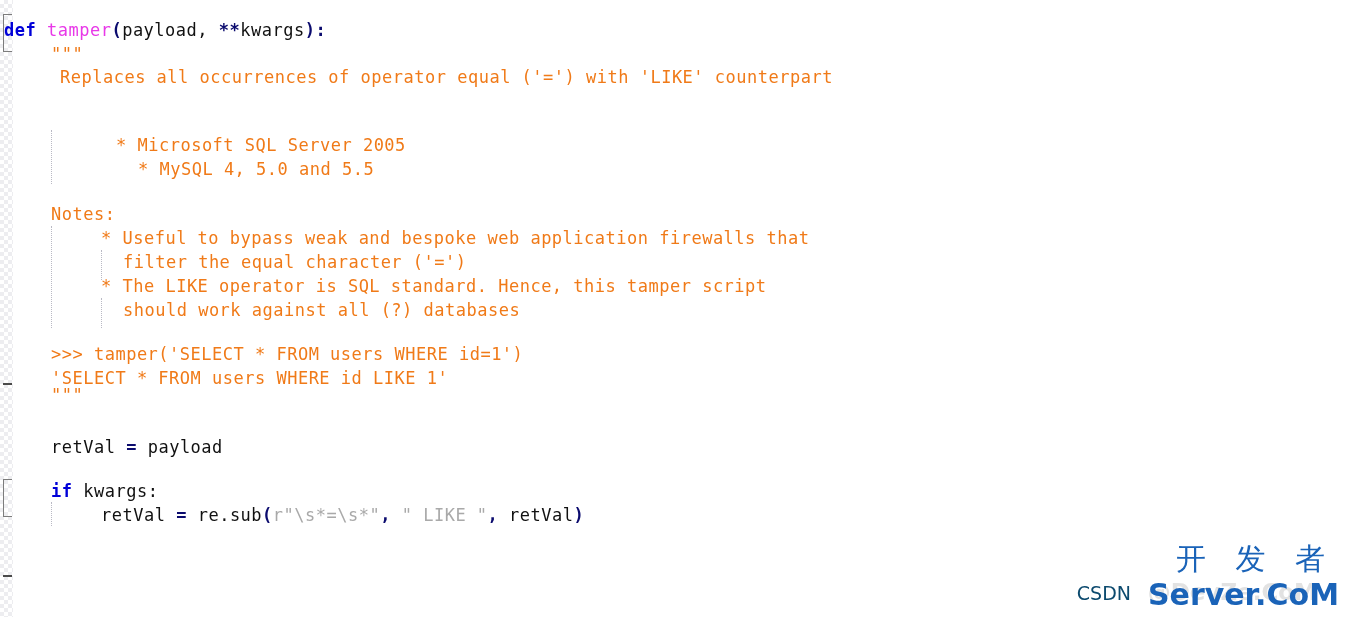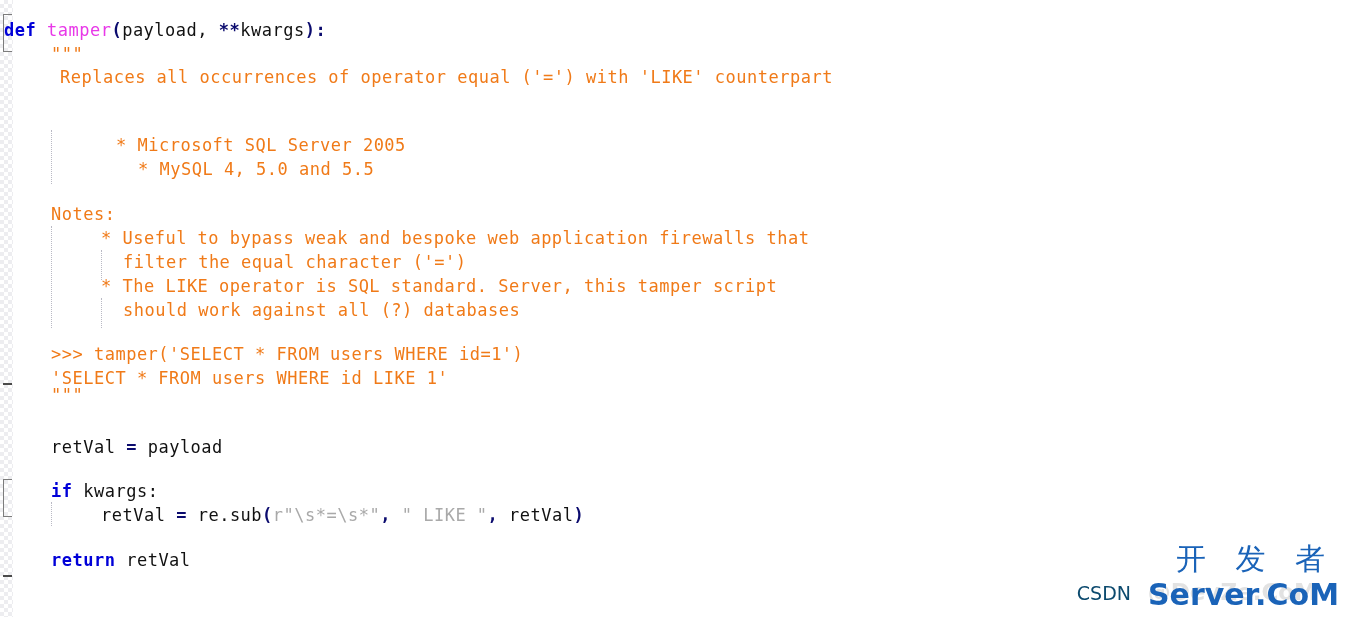--- a/index.html
+++ b/index.html
@@ -167,37 +167,36 @@
     <div class="line docstr" style="top:133px;left:101px;margin-left:15px;"><span>* Microsoft SQL Server 2005</span></div>
 
     <div class="line docstr" style="top:157px;left:116px;margin-left:22px;"><span>* MySQL 4, 5.0 and 5.5</span></div>
 
     <div class="line docstr" style="top:202px;left:51px;"><span>Notes:</span></div>
 
     <div class="line docstr" style="top:250px;left:123px;"><span>filter the equal character ('=')</span></div>
 
     <div class="line docstr" style="top:226px;left:101px;"><span>* Useful to bypass weak and bespoke web application firewalls that</span></div>
 
-    <div class="line docstr" style="top:274px;left:101px;"><span>* The LIKE operator is SQL standard. Server, this tamper script</span></div>
+    <div class="line docstr" style="top:274px;left:101px;"><span>* The LIKE operator is SQL standard. Hence, this tamper script</span></div>
 
     <div class="line docstr" style="top:298px;left:123px;"><span>should work against all (?) databases</span></div>
 
     <div class="line docstr" style="top:342px;left:51px;"><span>&gt;&gt;&gt; tamper('SELECT * FROM users WHERE id=1')</span></div>
 
     <div class="line docstr" style="top:366px;left:51px;"><span>'SELECT * FROM users WHERE id LIKE 1'</span></div>
 
     <div class="line docstr" style="top:383px;left:51px;"><span>"""</span></div>
 
     <div class="line" style="top:435px;left:51px;"><span class="plain">retVal</span><span class="plain"> </span><span class="op">=</span><span class="plain"> </span><span class="plain">payload</span></div>
 
     <div class="line" style="top:479px;left:51px;"><span class="kw">if</span><span class="plain"> </span><span class="plain">kwargs:</span></div>
 
     <div class="line" style="top:503px;left:101px;"><span class="plain">retVal</span><span class="plain"> </span><span class="op">=</span><span class="plain"> </span><span class="plain">re.sub</span><span class="punc">(</span><span class="prefix">r</span><span class="str-dim">"\s*=\s*"</span><span class="punc">,</span><span class="plain"> </span><span class="str-dim">" LIKE "</span><span class="punc">,</span><span class="plain"> </span><span class="plain">retVal</span><span class="punc">)</span></div>
 
-    <div class="line" style="top:548px;left:51px;"><span class="kw">return</span><span class="plain"> </span><span class="plain">retVal</span></div>
 
   </div>
 
   <div class="wm">
     <div class="wm-csdn">CSDN</div>
     <div class="wm-ghost">@DevZe.CoM</div>
     <div class="wm-cjk">开 发 者</div>
     <div class="wm-dom">Server.CoM</div>
   </div>
 

